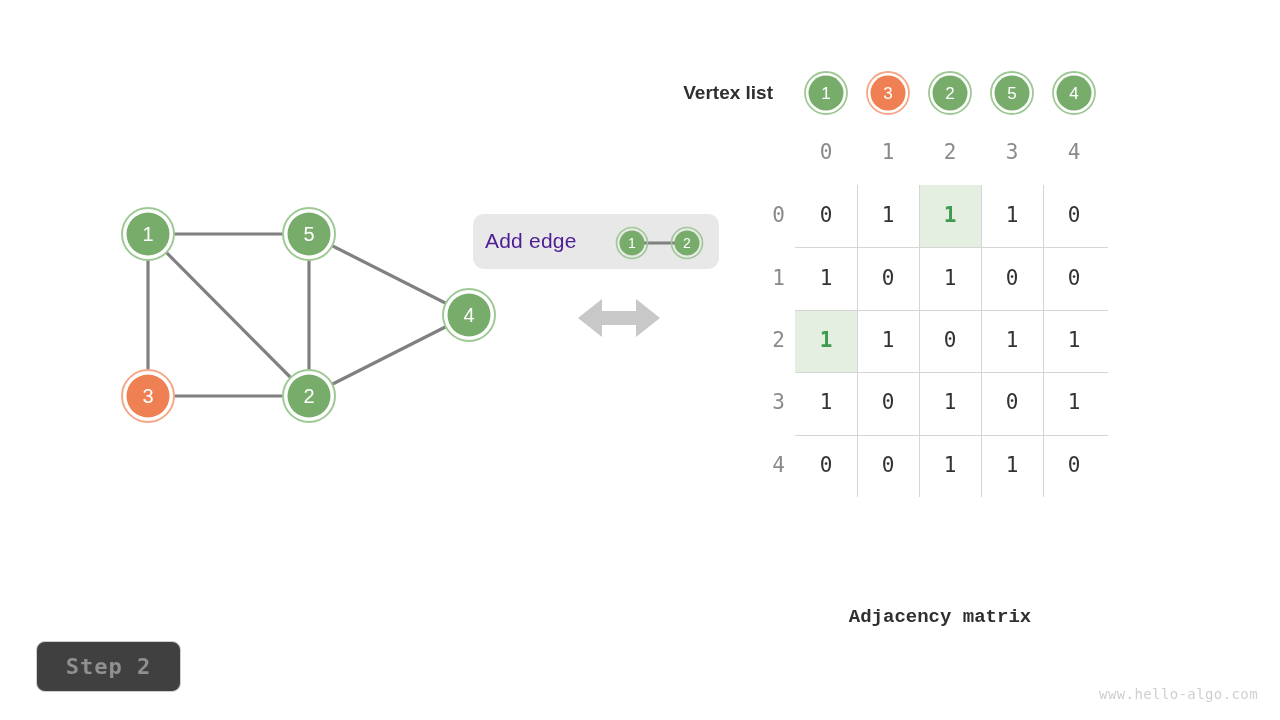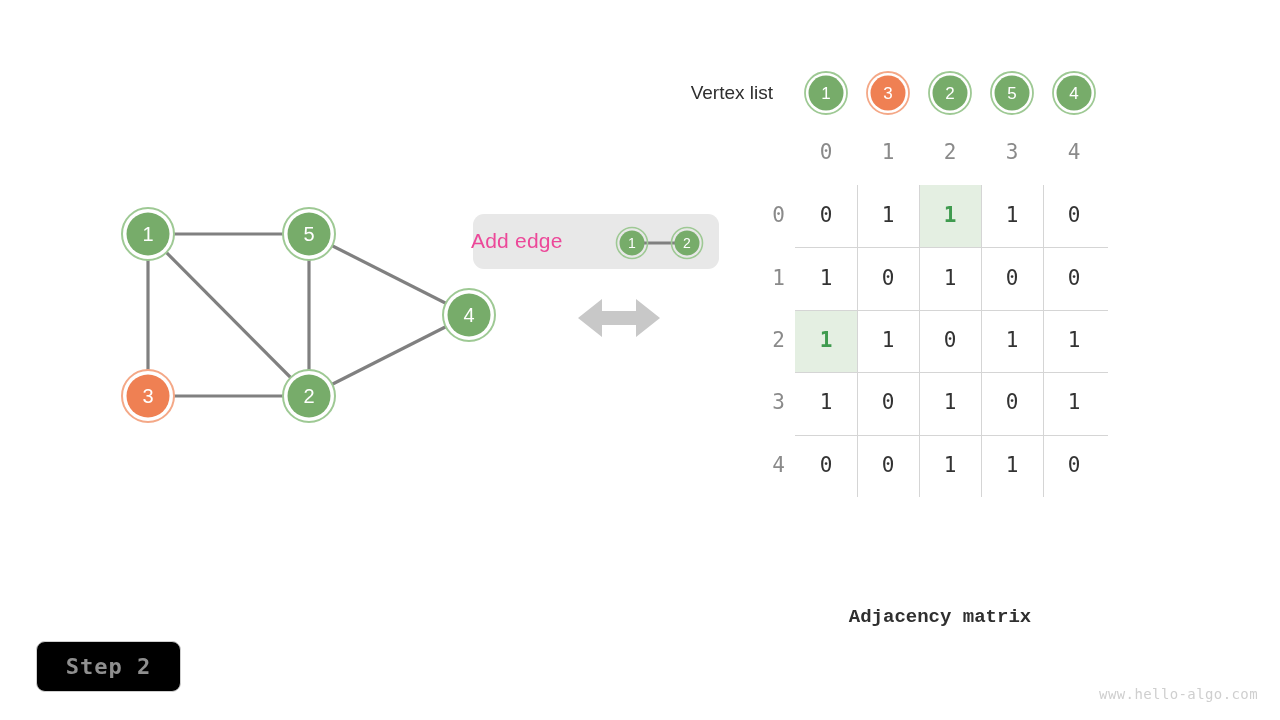--- a/index.html
+++ b/index.html
@@ -38,41 +38,41 @@
     position: absolute;
     left: 473px;
     top: 214px;
     width: 246px;
     height: 55px;
     background: #e8e8e8;
     border-radius: 11px;
   }
   .badge-text {
     position: absolute;
-    left: 471px;
+    left: 485px;
     top: 229px;
     font-size: 21px;
-    color: #ec4899;
+    color: #4c1d95;
     letter-spacing: .2px;
     white-space: nowrap;
   }
   .mini-label {
     font-family: "Liberation Sans", sans-serif;
     font-size: 14px;
     font-weight: 500;
     fill: #ffffff;
     text-anchor: middle;
     dominant-baseline: central;
   }
 
   
   .hdr-label {
     position: absolute;
     font-size: 19px;
-    font-weight: normal;
+    font-weight: bold;
     text-align: right;
     white-space: nowrap;
   }
   #vertex-list-label { left: 540px; top: 82px; width: 233px; color: #2f2f2f; }
   #index-label      { left: 540px; top: 142px; width: 233px; color: #8a8a8a; }
 
   .vtx-text {
     font-family: "Liberation Sans", sans-serif;
     font-size: 17px;
     font-weight: 500;
@@ -139,21 +139,21 @@
   
   #step-badge {
     position: absolute;
     left: 36px;
     top: 641px;
     width: 145px;
     height: 51px;
     box-sizing: border-box;
     border: 1px solid #cfcfcf;
     border-radius: 9px;
-    background: #000000;
+    background: #404040;
     display: flex;
     align-items: center;
     justify-content: center;
     font-family: "DejaVu Sans Mono", monospace;
     font-size: 22px;
     font-weight: bold;
     color: #8f8f8f;
     letter-spacing: 1px;
   }
 

